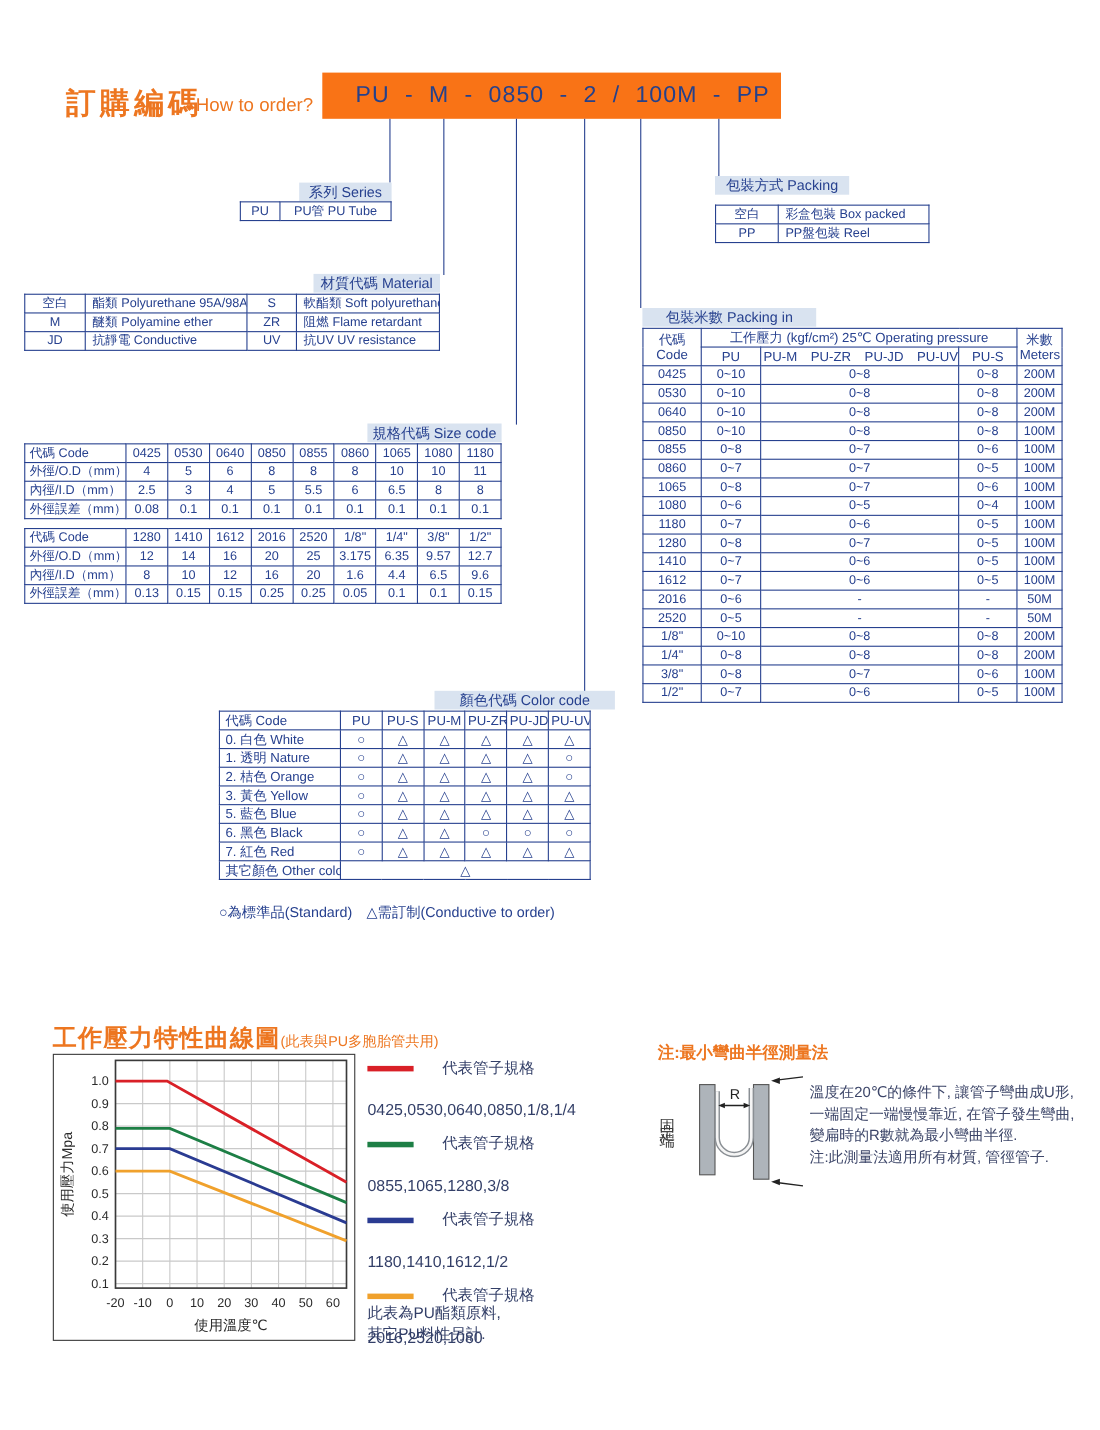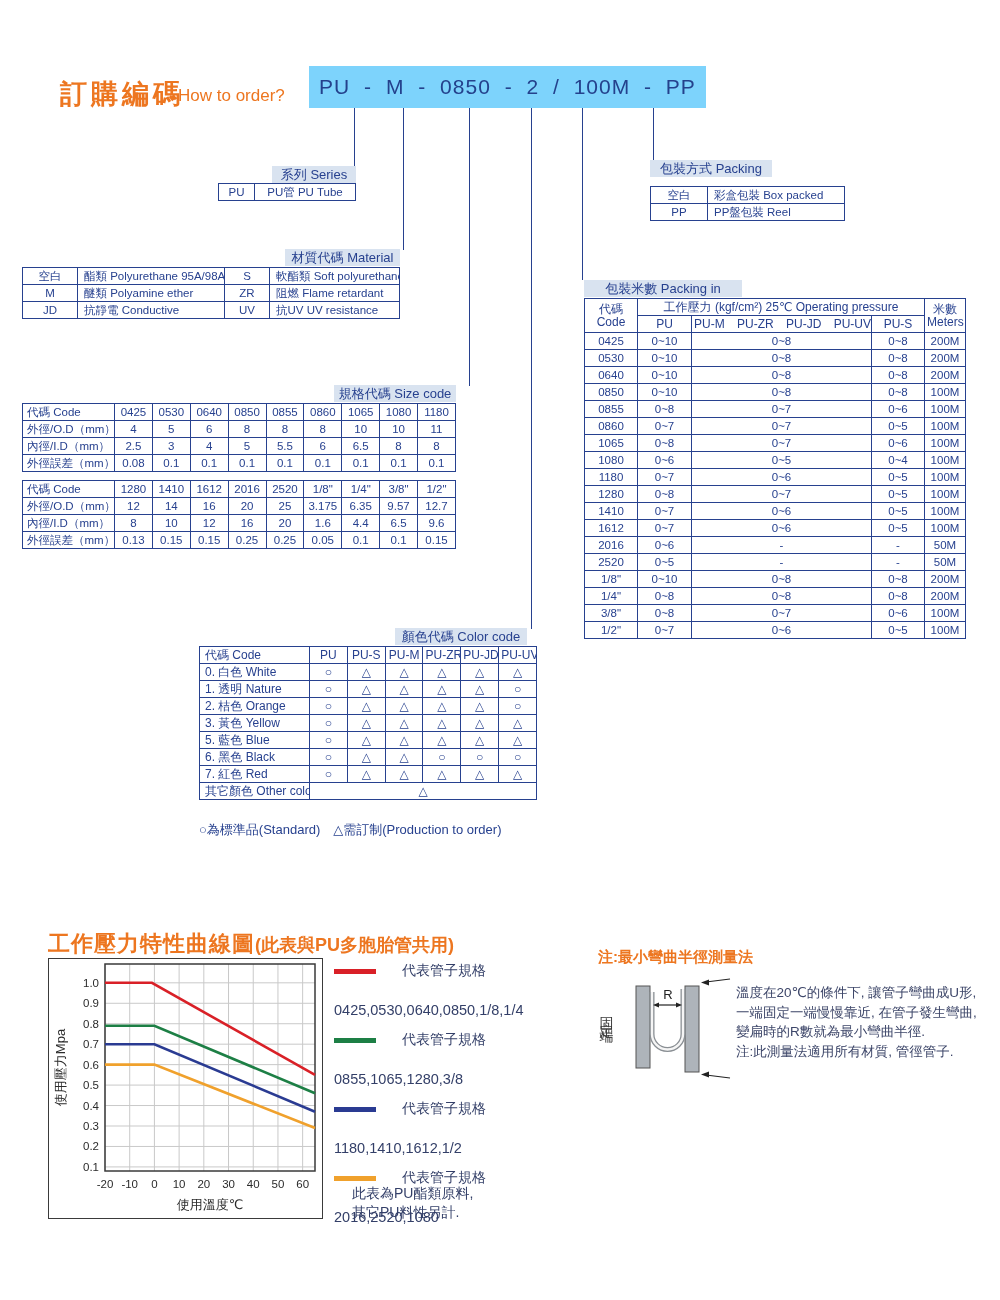--- a/index.html
+++ b/index.html
@@ -1,51 +1,51 @@
 <!DOCTYPE html>
 <html><head>
 <meta charset="utf-8">
 <style>
   html,body{margin:0;padding:0;background:#fff;}
   .page{position:relative;width:1000px;height:1300px;background:#ffffff;overflow:hidden;
         font-family:"Liberation Sans","DejaVu Sans",sans-serif;}
   .title-cn{position:absolute;left:60px;top:76px;font-size:27px;font-weight:bold;
             color:#ed7620;letter-spacing:4px;}
   .title-en{position:absolute;left:178px;top:86px;font-size:17px;color:#ed7620;}
-  .code-box{position:absolute;left:309px;top:66px;width:397px;height:42px;background:#7dd3fc;
+  .code-box{position:absolute;left:293px;top:66px;width:397px;height:42px;background:#f97316;
             color:#24418c;font-size:21px;line-height:42px;text-align:center;
-            word-spacing:7px;letter-spacing:1px;}
+            word-spacing:7px;letter-spacing:1px;padding-left:20px;}
   .vline{position:absolute;width:0;border-left:1px solid #27418f;}
   .section-label{position:absolute;background:#d9e3f0;color:#27418f;font-size:13px;
                  height:17px;line-height:17px;text-align:center;}
   .tbl{position:absolute;border-collapse:collapse;table-layout:fixed;color:#27418f;background:#fff;}
   .tbl td{border:1px solid #27418f;font-size:11.5px;text-align:center;height:16px;
           padding:0 2px;line-height:1.05;white-space:nowrap;overflow:hidden;}
   .material-tbl td:nth-child(2),.material-tbl td:nth-child(4),
   .packing-tbl td:nth-child(2){text-align:left;padding-left:6px;}
   .size-tbl td:first-child{text-align:left;padding-left:4px;}
   .color-tbl td:first-child{text-align:left;padding-left:5px;}
   .color-tbl td{font-size:12px;}
   .pm-tbl thead td{font-size:12px;}
   .pm-mid{word-spacing:9px;}
   .footnote{position:absolute;left:199px;top:821px;font-size:13px;color:#27418f;}
   .chart-title{position:absolute;left:48px;top:929px;color:#ed7620;white-space:nowrap;}
   .ct-main{font-size:22px;font-weight:bold;letter-spacing:1px;}
-  .ct-suffix{font-size:18px;font-weight:bold;}
+  .ct-suffix{font-size:13px;font-weight:normal;}
   .chart-box{position:absolute;left:48px;top:958px;width:273px;height:259px;
              border:1.5px solid #3a3a3a;background:#fff;}
   .tick{font-size:11.5px;fill:#2b2b2b;font-family:"Liberation Sans","DejaVu Sans",sans-serif;}
   .axis-label{font-size:13px;fill:#2b2b2b;font-family:"Liberation Sans","DejaVu Sans",sans-serif;}
   .legend{position:absolute;left:334px;top:962px;width:230px;}
   .legend-entry{margin-bottom:13px;}
   .legend-row{display:flex;align-items:center;gap:26px;}
   .swatch{width:42px;height:5px;display:inline-block;}
   .legend-label{font-size:14px;color:#333f68;}
   .legend-specs{font-size:14.5px;color:#333f68;margin-top:22px;}
-  .chart-note{position:absolute;left:352px;top:1184px;font-size:14px;color:#333f68;line-height:19px;}
+  .chart-note{position:absolute;left:334px;top:1184px;font-size:14px;color:#333f68;line-height:19px;}
   .bend-title{position:absolute;left:598px;top:948px;font-size:15px;font-weight:bold;color:#ed7620;}
   .fixed-end{position:absolute;left:598px;top:1006px;writing-mode:vertical-rl;
              font-size:14px;color:#3a3a3a;letter-spacing:6px;}
   .bend-svg{position:absolute;left:620px;top:974px;}
   .bend-text{position:absolute;left:736px;top:983px;width:262px;font-size:13.5px;
              color:#3d4669;line-height:19.5px;}
 </style>
 </head>
 <body>
 
@@ -380,21 +380,21 @@
         <tr>
           <td>1/2"</td>
           <td>0~7</td>
           <td>0~6</td>
           <td>0~5</td>
           <td>100M</td>
         </tr>
       </tbody>
   </table>
 
-  <div class="section-label" style="left:395px;top:628px;width:132px">顏色代碼 Color code</div>
+  <div class="section-label" style="left:395px;top:628px;width:164px">顏色代碼 Color code</div>
   <table class="tbl color-tbl" style="left:199px;top:646px;width:338px">
     <colgroup>
         <col style="width:110px">
       </colgroup>
     <thead>
         <tr>
           <td>代碼 Code</td>
           <td>PU</td>
           <td>PU-S</td>
           <td>PU-M</td>
@@ -468,21 +468,21 @@
           <td>△</td>
         </tr>
       </tbody>
     <tfoot>
       <tr>
         <td>其它顏色 Other colors</td>
         <td colspan="6">△</td>
       </tr>
     </tfoot>
   </table>
-  <div class="footnote">○為標準品(Standard)　△需訂制(Production to order)</div>
+  <div class="footnote">○為標準品(Standard)　△需訂制(Conductive to order)</div>
 
   <div class="chart-title">
     <span class="ct-main">工作壓力特性曲線圖</span><span class="ct-suffix">(此表與PU多胞胎管共用)</span>
   </div>
   <div class="chart-box">
     <svg id="chart-svg" width="270" height="256">
         <line x1="56" y1="5" x2="56" y2="212" stroke="#c9c9c9" stroke-width="1"></line>
         <line x1="80.70588235294117" y1="5" x2="80.70588235294117" y2="212" stroke="#c9c9c9" stroke-width="1"></line>
         <line x1="105.41176470588235" y1="5" x2="105.41176470588235" y2="212" stroke="#c9c9c9" stroke-width="1"></line>
         <line x1="130.11764705882354" y1="5" x2="130.11764705882354" y2="212" stroke="#c9c9c9" stroke-width="1"></line>

